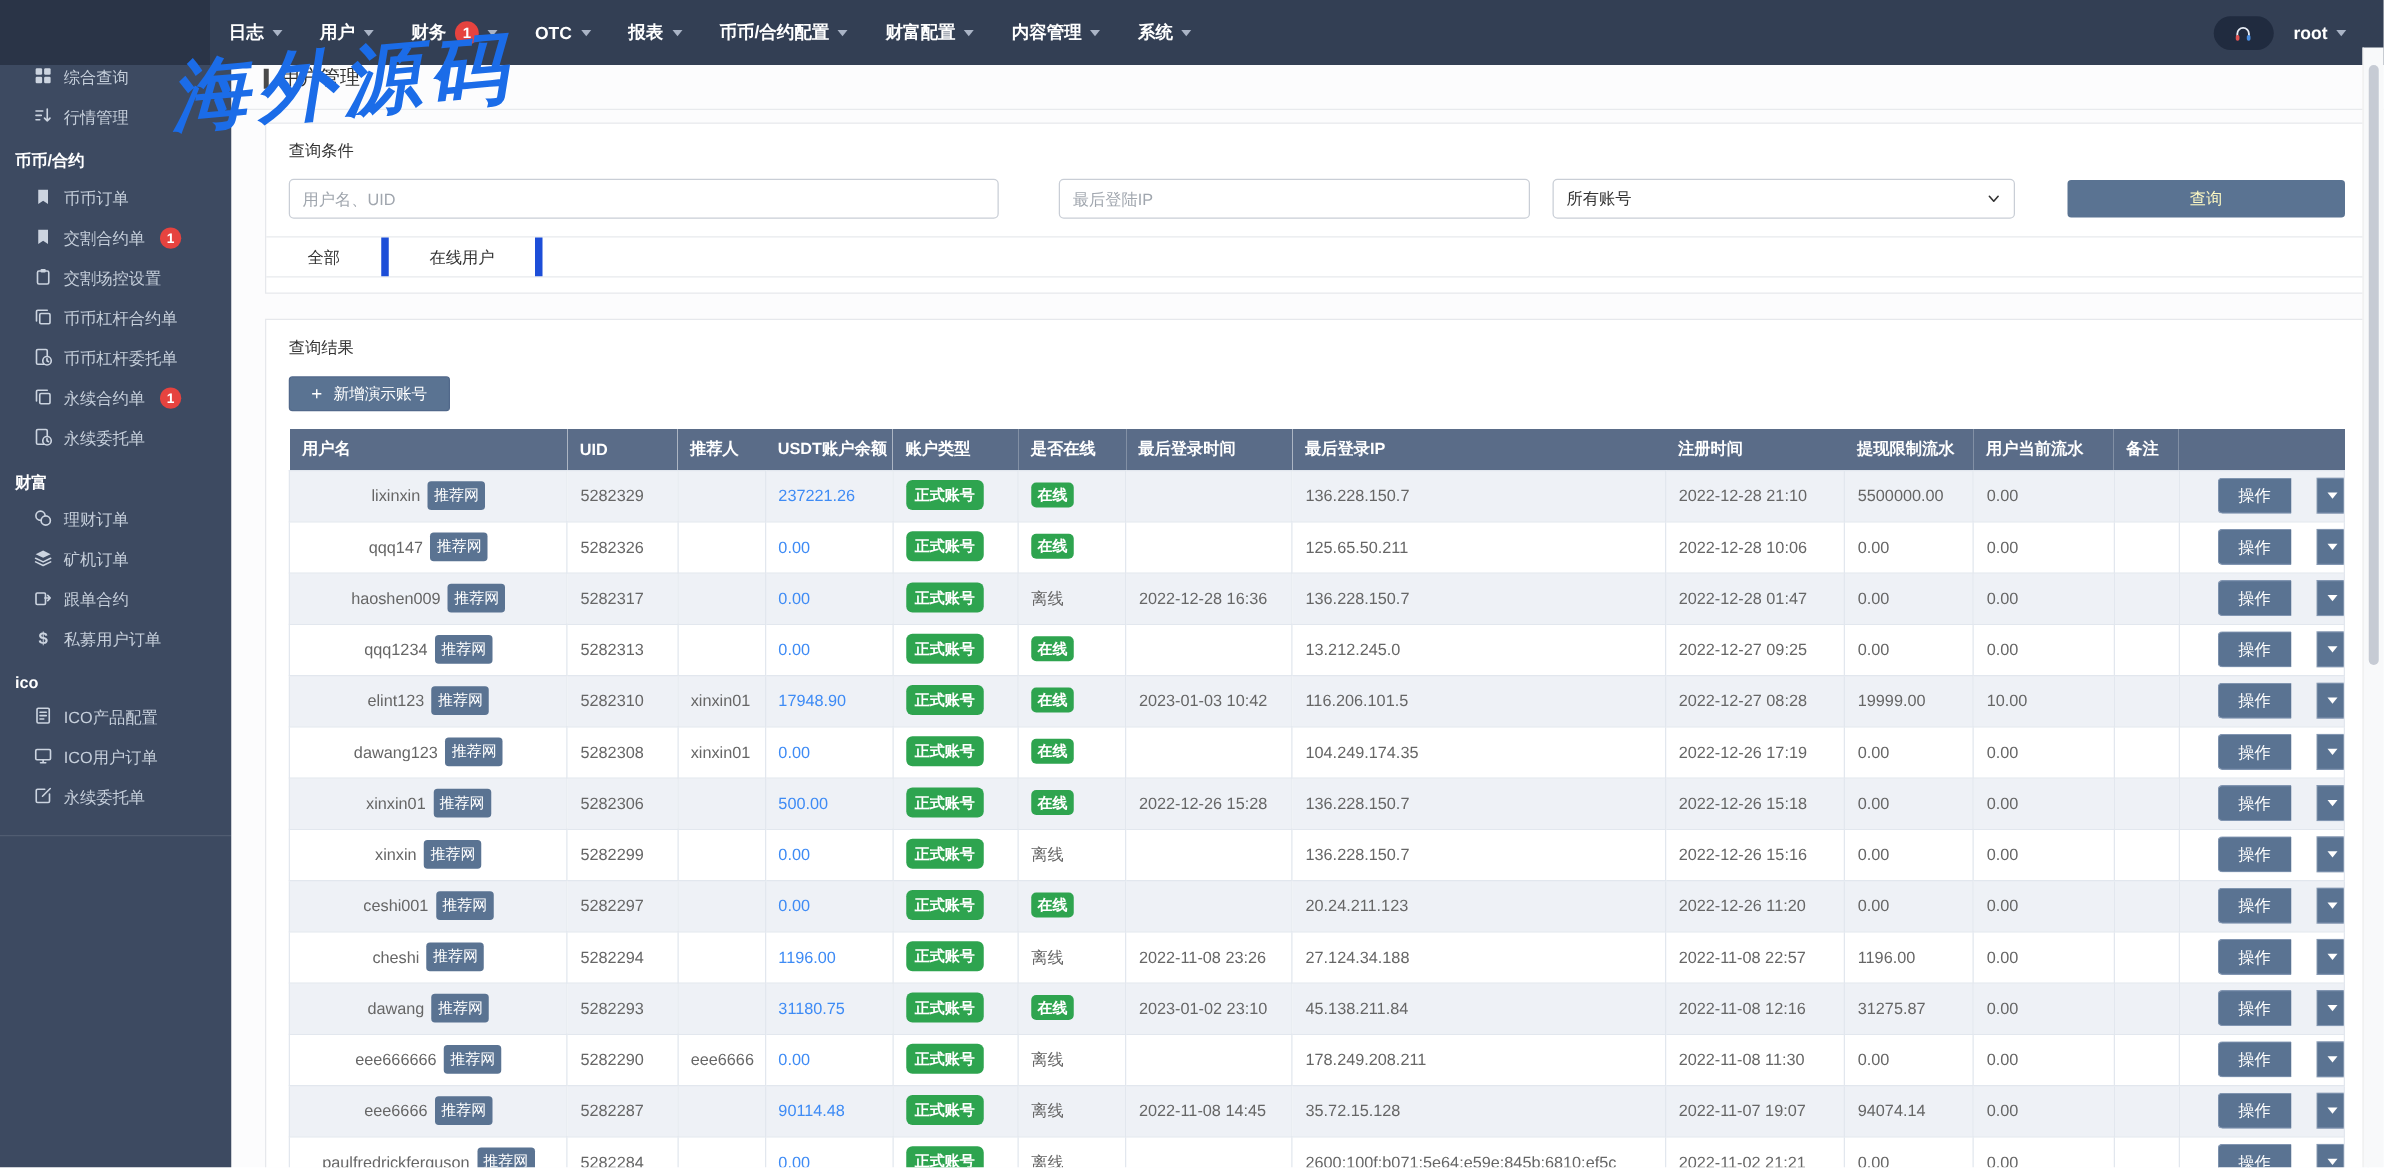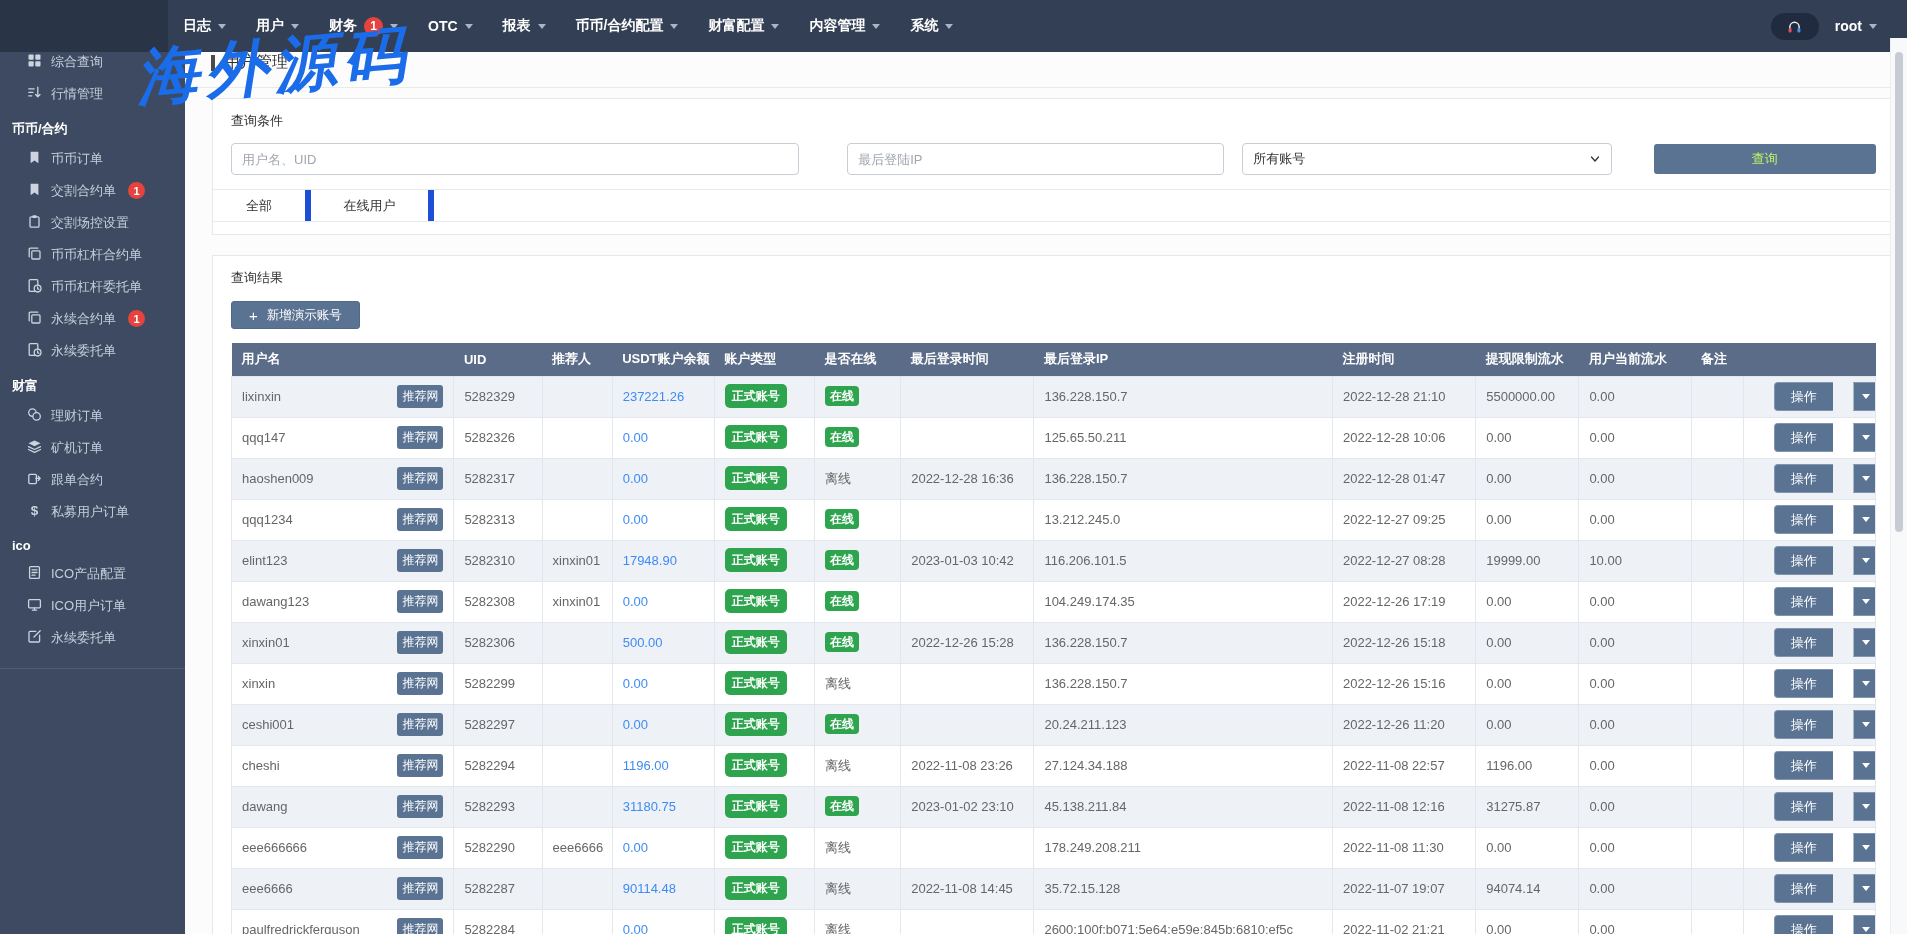--- a/index.html
+++ b/index.html
@@ -51,39 +51,39 @@
   .panel{background:#fff;border:1px solid #E6E8EC;margin:0 12px 0 27px;}
   .panel-search{margin-top:10px;}
   .panel-title{font-size:13px;font-weight:normal;color:#333;padding:13px 18px;}
   .form-row{display:flex;align-items:center;padding:0 18px;}
   .inp{height:32px;border:1px solid #C9CED6;border-radius:4px;padding:0 10px;font-size:13px;color:#333;outline:none;background:#fff;}
   .inp::placeholder{color:#A0A6AE;}
   .inp-user{width:588px;margin-right:48px;}
   .inp-ip{width:390px;margin-right:18px;}
   .select{width:382px;height:32px;border:1px solid #C9CED6;border-radius:4px;display:flex;align-items:center;
     justify-content:space-between;padding:0 10px;font-size:13px;color:#333;margin-right:42px;cursor:pointer;background:#fff;}
-  .btn-search{width:230px;height:30px;background:var(--c-accent);color:#bef264;border:none;border-radius:3px;
+  .btn-search{width:230px;height:30px;background:var(--c-accent);color:#fef9c3;border:none;border-radius:3px;
     font-size:13px;cursor:pointer;}
   .tabs{display:flex;border-top:1px solid #E8EAED;border-bottom:1px solid #E8EAED;margin:14px 0 12px;}
   .tab{height:31px;line-height:31px;text-align:center;font-size:13px;color:#333;border-right:6px solid #1d4ed8;cursor:pointer;}
   .tab:nth-child(1){width:98px;}
   .tab:nth-child(2){width:123px;}
 
   .panel-results{margin-top:20px;padding-bottom:4px;}
   .btn-add{margin:1px 18px 14px;display:inline-flex;align-items:center;gap:9px;background:var(--c-accent);
     color:#fff;border:1px solid #51688A;border-radius:3px;height:28px;padding:0 17px;font-size:12.5px;cursor:pointer;}
   .btn-add .plus{font-size:15px;line-height:1;}
 
   .users-table{width:calc(100% - 36px);margin:0 18px;border-collapse:collapse;table-layout:fixed;font-size:13px;}
   .users-table thead th{background:var(--c-table_header);color:#fff;font-weight:bold;text-align:left;
     padding:0 10px;height:33px;white-space:nowrap;overflow:hidden;}
   .users-table tbody td{border:1px solid #E2E7EE;color:#666;padding:0 10px;height:41px;white-space:nowrap;overflow:hidden;}
   .users-table tbody tr:nth-child(odd){background:#EEF1F6;}
   .users-table tbody tr:nth-child(even){background:#fff;}
-  .c-user{display:flex;align-items:center;justify-content:space-between;gap:6px;}
+  .c-user{display:flex;align-items:center;justify-content:center;gap:6px;}
   .c-user .uname{overflow:hidden;text-overflow:ellipsis;}
   .ref-badge{background:var(--c-accent);color:#fff;font-size:12px;padding:3px 5px;border-radius:3px;cursor:pointer;flex:none;}
   .balance{color:var(--c-link);cursor:pointer;text-decoration:none;}
   .type-badge{background:var(--c-green);color:#fff;font-size:12px;font-weight:bold;padding:5px 7px;border-radius:5px;}
   .online-badge{background:var(--c-green);color:#fff;font-size:12px;font-weight:bold;padding:3px 5px;border-radius:4px;}
   .offline{color:#666;}
   .c-act{text-align:center;}
   .act{display:inline-flex;}
   .act button{font-family:inherit;margin-left:20px;}
   .act-main{background:var(--c-accent);border:1px solid #8195B1;border-right:none;color:#fff;font-size:13px;

